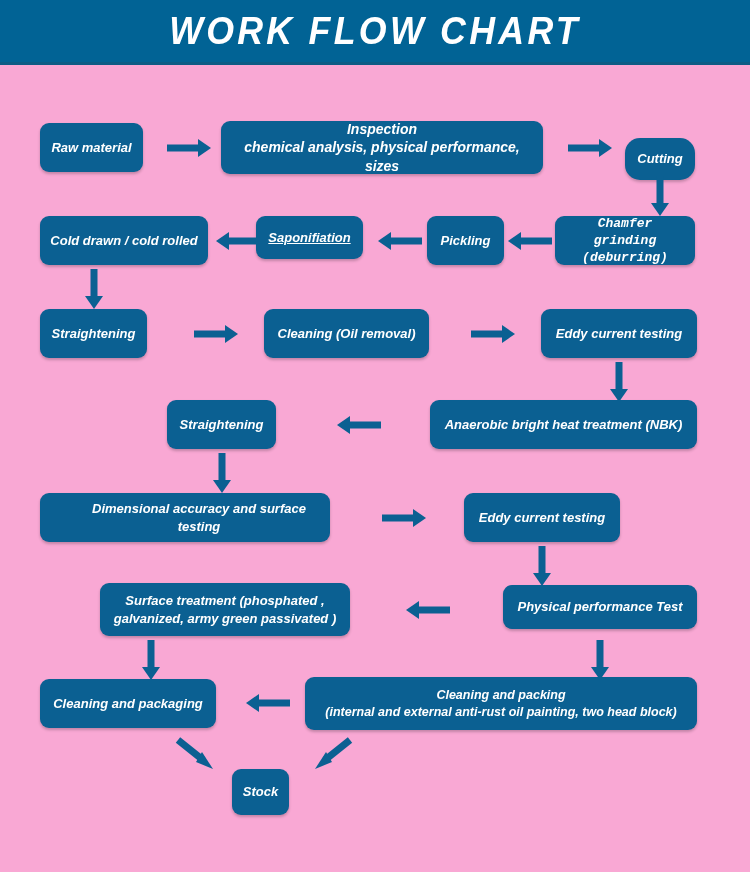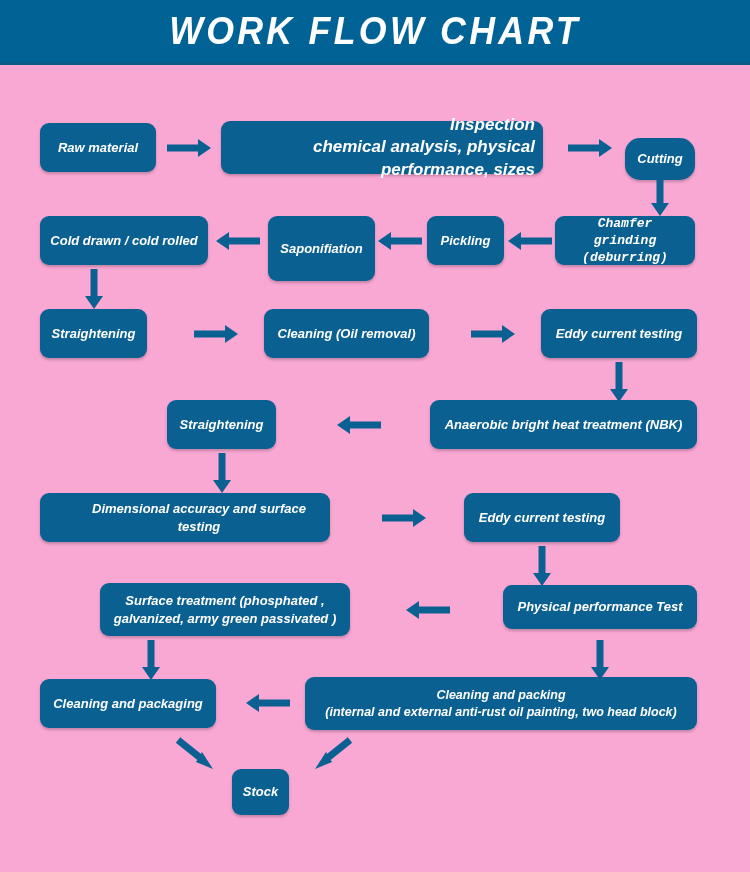--- a/index.html
+++ b/index.html
@@ -126,28 +126,28 @@
 </style>
 </head>
 <body>
 
 <div id="chart-root">
 
   <div class="header-bar">
     <div class="header-title">WORK FLOW CHART</div>
   </div>
 
-  <div class="node" style="left:40px; top:123px; width:116px; height:49px;text-align:center;">Raw material</div>
+  <div class="node" style="left:40px; top:123px; width:103px; height:49px;text-align:center;">Raw material</div>
 
   <div class="arrow arrow-right" style="left:167px; top:138px; width:44px; height:20px;">
     <div class="shaft" style="width:32px;"></div>
     <div class="head"></div>
   </div>
 
-  <div class="node" style="left:221px; top:121px; width:322px; height:53px; font-size:17px;text-align:right;">Inspection
+  <div class="node" style="left:221px; top:121px; width:322px; height:53px; font-size:14px;">Inspection
 chemical analysis, physical performance, sizes</div>
 
   <div class="arrow arrow-right" style="left:568px; top:138px; width:44px; height:20px;">
     <div class="shaft" style="width:32px;"></div>
     <div class="head"></div>
   </div>
 
   <div class="node" style="left:625px; top:138px; width:70px; height:42px;border-radius:15px;">Cutting</div>
 
   <div class="arrow arrow-down" style="left:650px; top:176px; width:20px; height:40px;">
@@ -163,21 +163,21 @@
     <div class="head"></div>
   </div>
 
   <div class="node" style="left:427px; top:216px; width:77px; height:49px;">Pickling</div>
 
   <div class="arrow arrow-left" style="left:378px; top:231px; width:44px; height:20px;">
     <div class="shaft" style="width:32px;"></div>
     <div class="head"></div>
   </div>
 
-  <div class="node" style="left:268px; top:216px; width:107px; height:65px;">Saponifiation</div>
+  <div class="node" style="left:256px; top:216px; width:107px; height:43px;text-decoration:underline;">Saponifiation</div>
 
   <div class="arrow arrow-left" style="left:216px; top:231px; width:44px; height:20px;">
     <div class="shaft" style="width:32px;"></div>
     <div class="head"></div>
   </div>
 
   <div class="node" style="left:40px; top:216px; width:168px; height:49px;">Cold drawn / cold rolled</div>
 
   <div class="arrow arrow-down" style="left:84px; top:269px; width:20px; height:40px;">
     <div class="shaft" style="height:29px;"></div>

